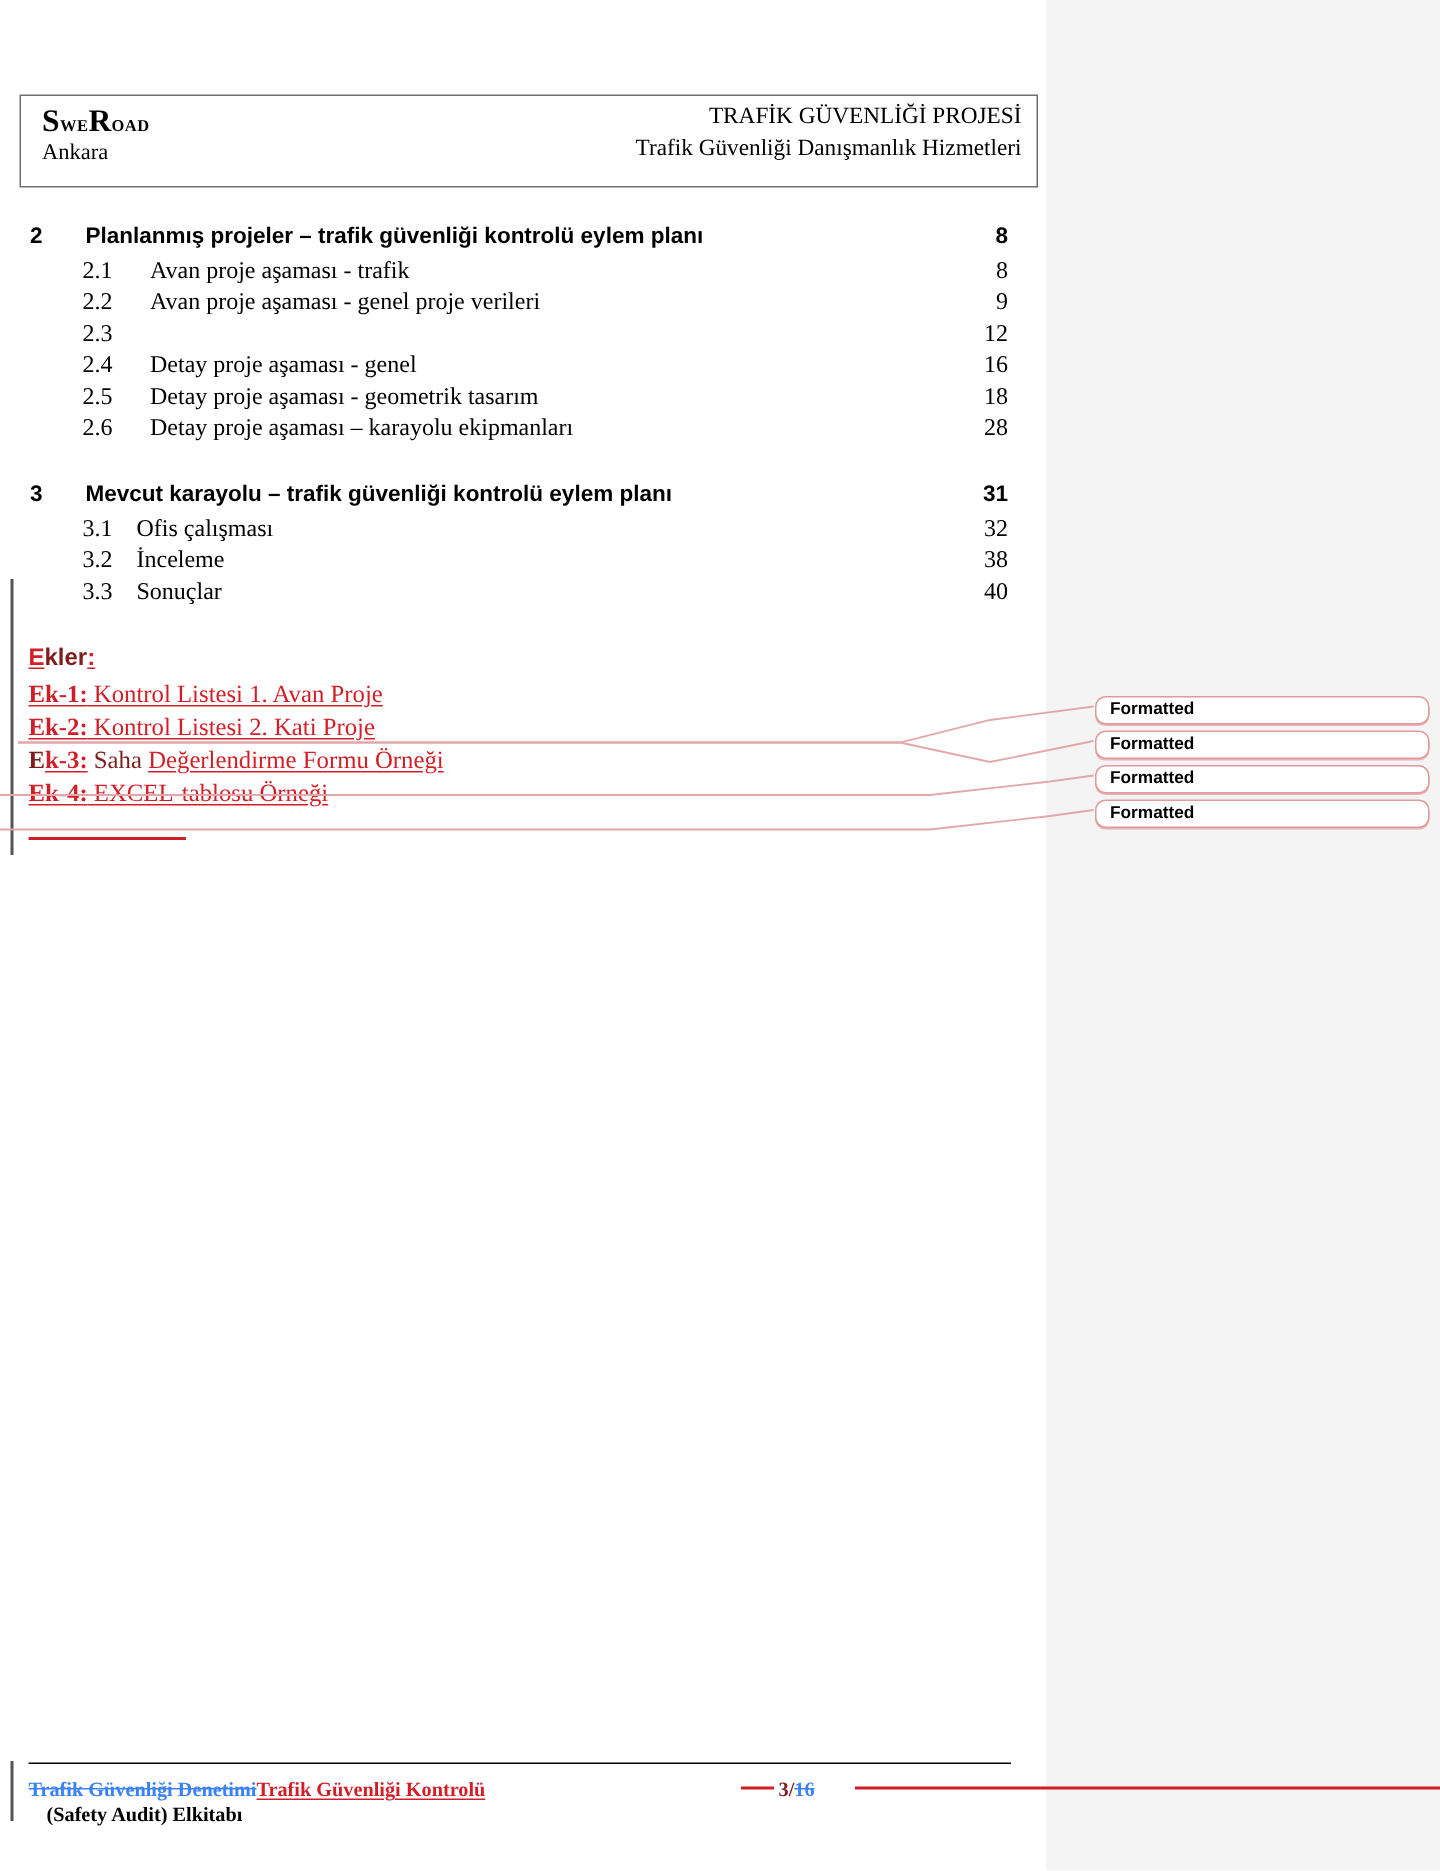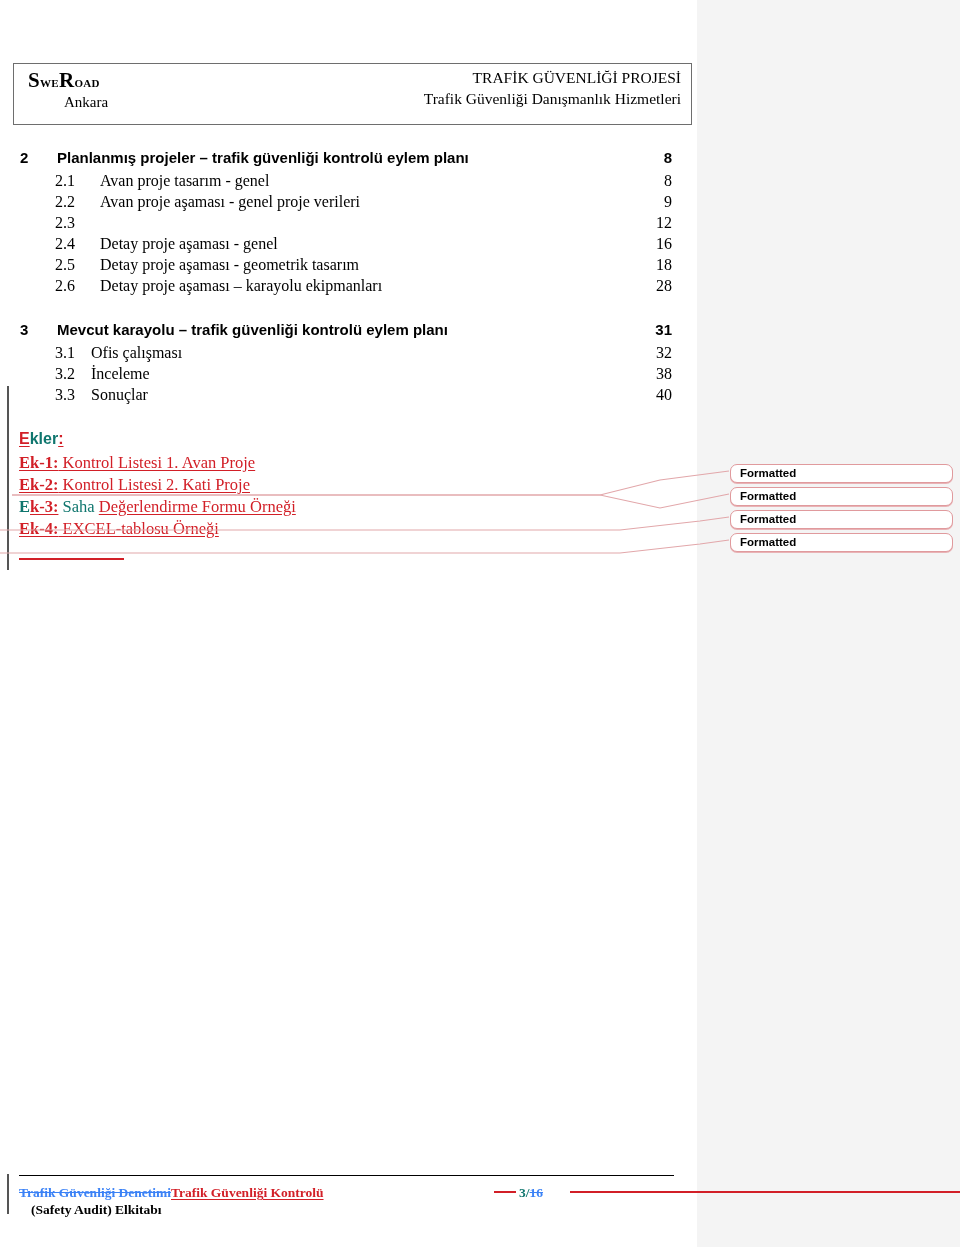--- a/index.html
+++ b/index.html
@@ -70,21 +70,20 @@
   }
   .brand .small {
     font-size: 11px;
   }
   .brand-city {
     font-family: "Liberation Serif", serif;
     font-size: 15px;
     color: #000;
     margin-top: 3px;
     line-height: 1.1;
-    margin-left: 36px;
   }
   .hdr-title {
     font-family: "Liberation Serif", serif;
     font-size: 15.5px;
     color: #000;
     line-height: 1.22;
     white-space: nowrap;
   }
   .hdr-sub {
     font-family: "Liberation Serif", serif;
@@ -196,21 +195,21 @@
   }
   .ins {            
     color: #d21f27;
     text-decoration: underline;
     text-underline-offset: 2px;
   }
   .del {            
     color: #3b82f6;
     text-decoration: line-through;
   }
-  .blk { color: #0f766e; }
+  .blk { color: #7f1d1d; }
 
   .short-rule {
     position: absolute;
     left: 19px; top: 130px;
     width: 105px; height: 2px;
     background: #d21f27;
   }
 
   
   .change-bar {
@@ -327,21 +326,21 @@
   <div class="toc">
 
     <div class="toc-group">
       <div class="toc-row level1">
         <span class="toc-num">2</span>
         <span class="toc-label">Planlanmış projeler – trafik güvenliği kontrolü eylem planı</span>
         <span class="toc-page">8</span>
       </div>
       <div class="toc-row level2">
         <span class="toc-num">2.1</span>
-        <span class="toc-label">Avan proje tasarım - genel</span>
+        <span class="toc-label">Avan proje aşaması - trafik</span>
         <span class="toc-page">8</span>
       </div>
       <div class="toc-row level2">
         <span class="toc-num">2.2</span>
         <span class="toc-label">Avan proje aşaması - genel proje verileri</span>
         <span class="toc-page">9</span>
       </div>
       <div class="toc-row level2">
         <span class="toc-num">2.3</span>
         <span class="toc-page">12</span>

